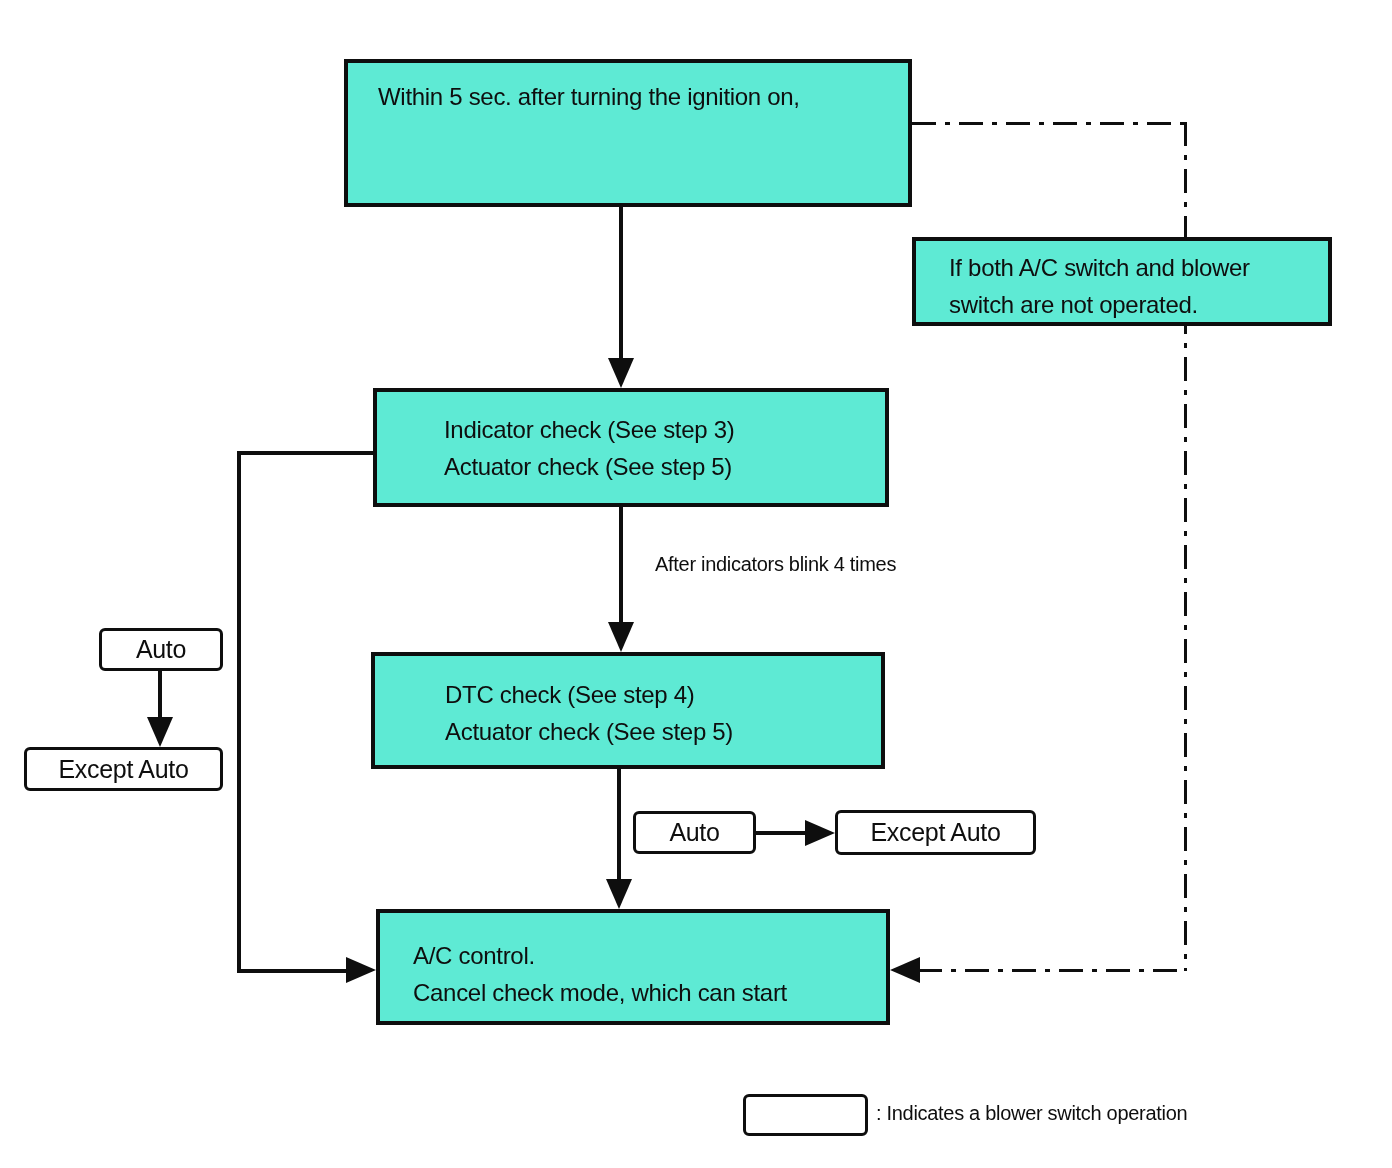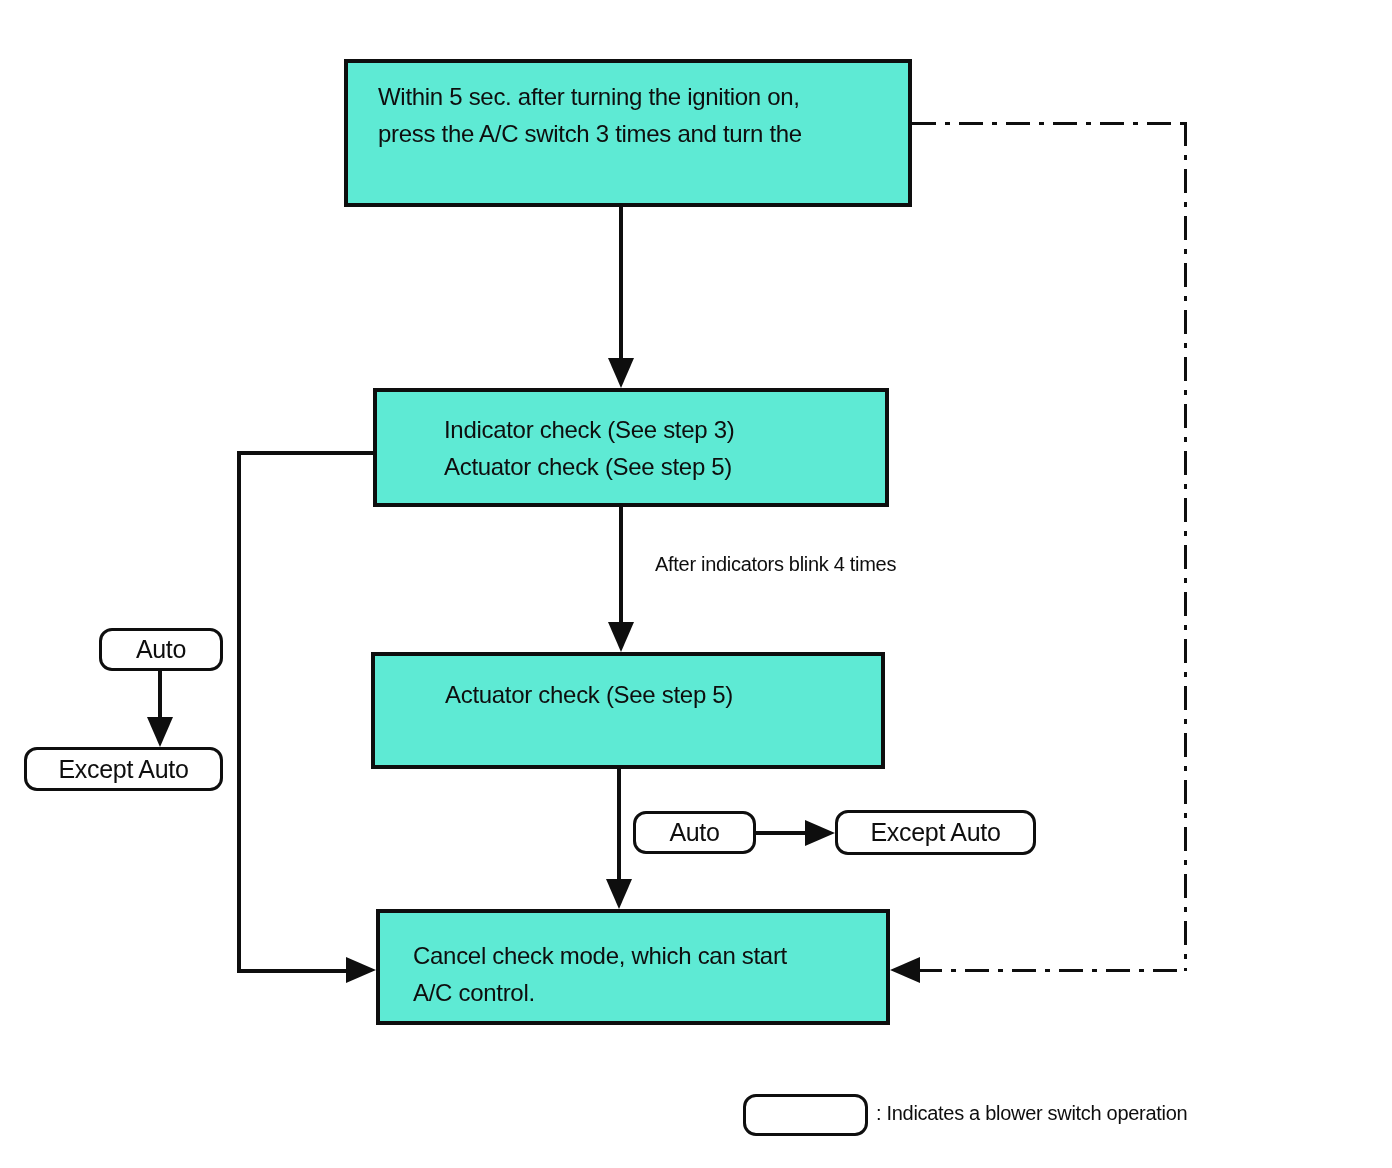--- a/index.html
+++ b/index.html
@@ -26,21 +26,21 @@
     line-height: 37px;
     letter-spacing: -0.3px;
   }
   .node .ln { white-space: nowrap; }
   
   .pill {
     position: absolute;
     box-sizing: border-box;
     background: #ffffff;
     border: 3.5px solid #0e0e0e;
-    border-radius: 13px;
+    border-radius: 6px;
     display: flex;
     align-items: center;
     justify-content: center;
     font-size: 25px;
     letter-spacing: -0.3px;
     white-space: nowrap;
   }
   
   .hline, .vline { position: absolute; background: #0e0e0e; }
   .hline { height: 3.5px; }
@@ -101,36 +101,40 @@
   <div class="arr down" style="left:606px; top:879px;"></div>
 
   <div class="vline" style="left:158px; top:670px; height:48px;"></div>
   <div class="arr down" style="left:147px; top:717px;"></div>
 
   <div class="hline" style="left:756px; top:831px; width:50px;"></div>
   <div class="arr right" style="left:805px; top:820px;"></div>
 
   <div class="node" style="left:344px; top:59px; width:568px; height:148px; padding:15px 10px 0 30px;">
     <div class="ln">Within 5 sec. after turning the ignition on,</div>
-    <div class="ln">press the A/C switch 3 times and turn the</div>
   </div>
 
+  <div class="node" style="left:912px; top:237px; width:420px; height:89px; padding:8px 10px 0 33px;">
+    <div class="ln">If both A/C switch and blower</div>
+    <div class="ln">switch are not operated.</div>
+  </div>
 
   <div class="node" style="left:373px; top:388px; width:516px; height:119px; padding:19px 10px 1px 67px;">
     <div class="ln">Indicator check (See step 3)</div>
     <div class="ln">Actuator check (See step 5)</div>
   </div>
 
   <div class="node" style="left:371px; top:652px; width:514px; height:117px; padding:20px 10px 0 70px;">
+    <div class="ln">DTC check (See step 4)</div>
     <div class="ln">Actuator check (See step 5)</div>
   </div>
 
   <div class="node" style="left:376px; top:909px; width:514px; height:116px; padding:24px 10px 0 33px;">
+    <div class="ln">A/C control.</div>
     <div class="ln">Cancel check mode, which can start</div>
-    <div class="ln">A/C control.</div>
   </div>
 
   <div class="flabel" style="left:655px; top:553px;">After indicators blink 4 times</div>
 
   <div class="pill" style="left:99px; top:628px; width:124px; height:43px;">Auto</div>
 
   <div class="pill" style="left:24px; top:747px; width:199px; height:44px;">Except Auto</div>
 
   <div class="pill" style="left:633px; top:811px; width:123px; height:43px;">Auto</div>
 

